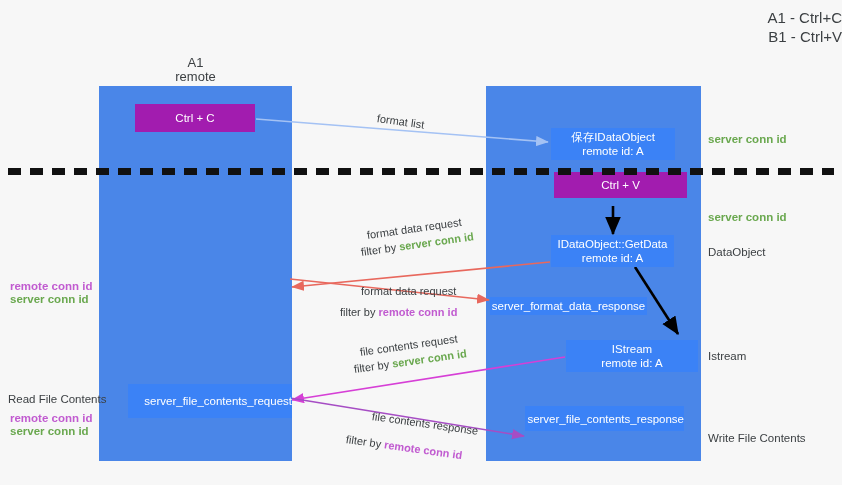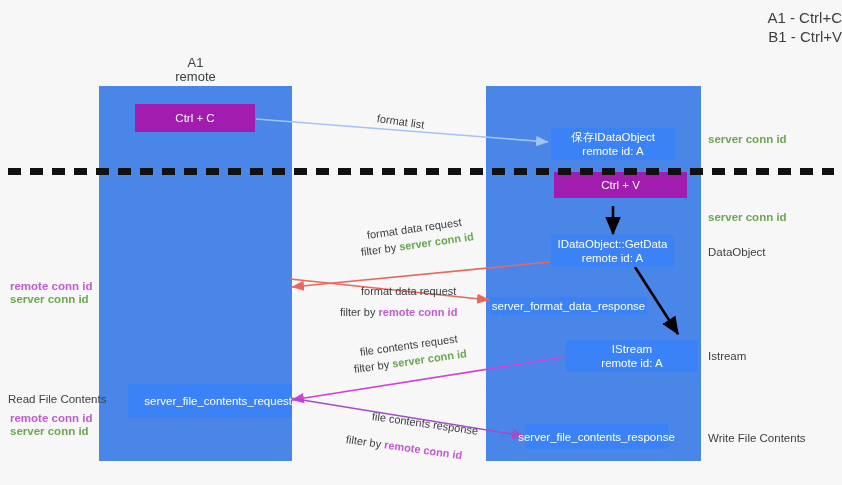--- a/index.html
+++ b/index.html
@@ -193,21 +193,21 @@
 
   <div class="box box-orange" style="left:566px; top:340px; width:132px; height:32px;">
     <span>IStream</span>
     <span>remote id: A</span>
   </div>
 
   <div class="box box-orange" style="left:128px; top:384px; width:164px; height:34px;align-items:flex-end;">
     <span>server_file_contents_request</span>
   </div>
 
-  <div class="box box-orange" style="left:525px; top:424px; width:143px; height:25px;">
+  <div class="box box-orange" style="left:525px; top:406px; width:159px; height:25px;align-items:flex-end;">
     <span>server_file_contents_response</span>
   </div>
 
   <div class="divider"></div>
 
   <div class="side-label green-txt" style="left:708px; top:132px;">server conn id</div>
 
   <div class="side-label green-txt" style="left:708px; top:210px;">server conn id</div>
 
   <div class="side-label dark-txt" style="left:708px; top:245px;">DataObject</div>

